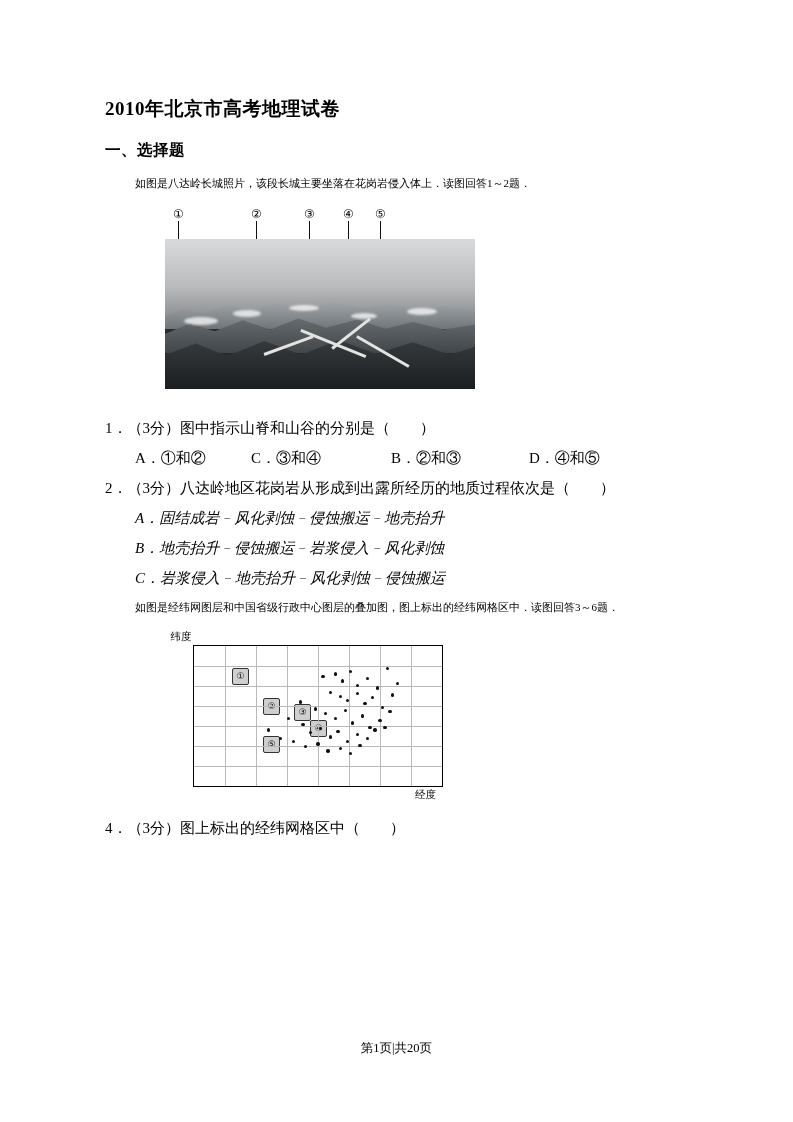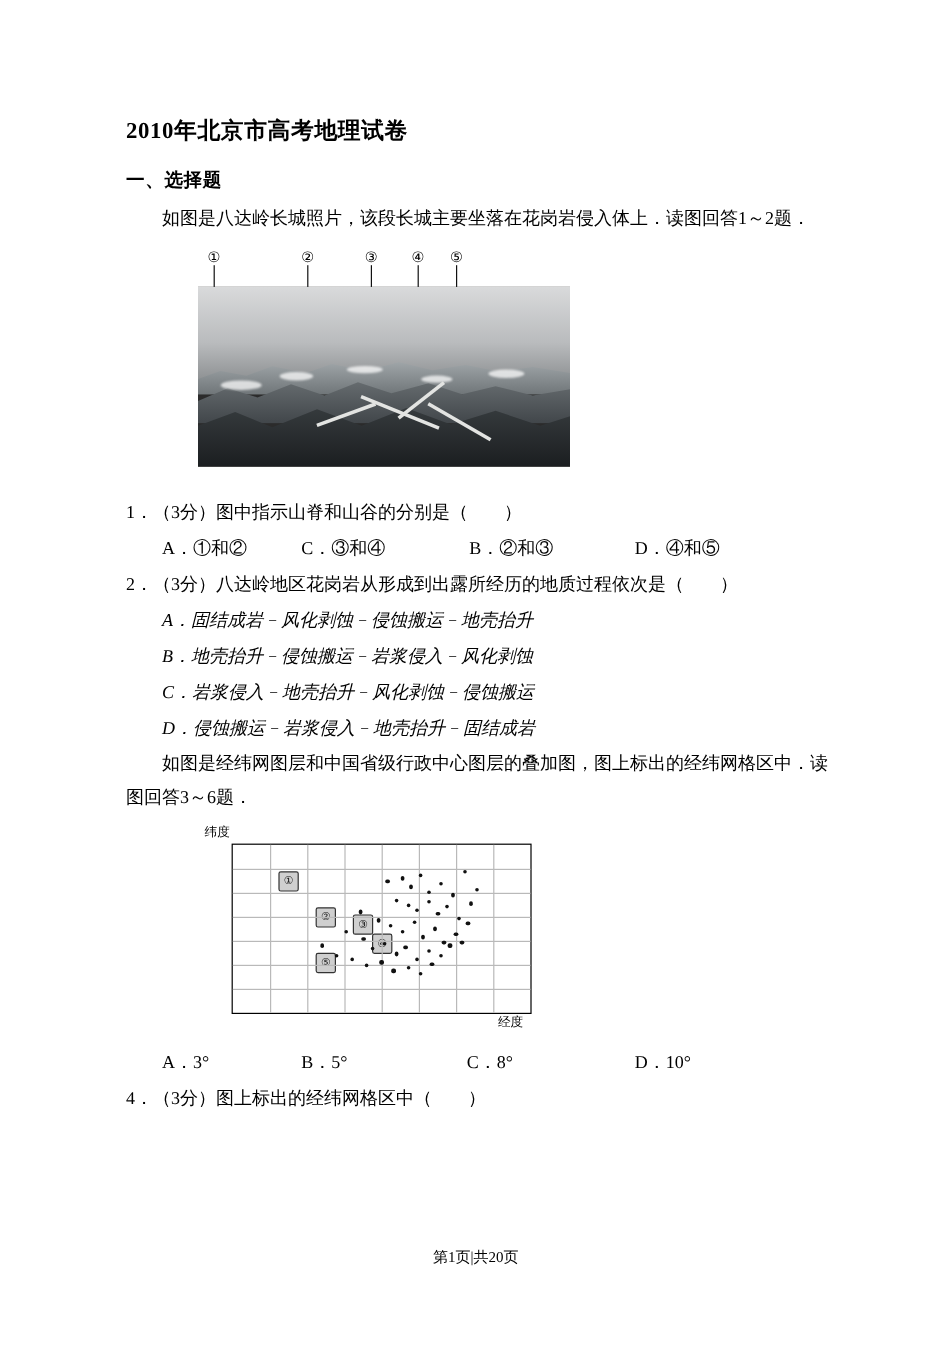--- a/index.html
+++ b/index.html
@@ -35,21 +35,21 @@
     letter-spacing: 0.5px;
     margin: 0 0 18px 0;
   }
   .section-head {
     font-size: 15.5px;
     font-weight: bold;
     margin: 0 0 8px 0;
     letter-spacing: 0.5px;
   }
   .para {
-    font-size: 15px;
+    font-size: 11px;
     line-height: 28px;
     margin: 0;
     text-align: justify;
   }
   .indent {
     text-indent: 30px;
   }
   .q-line {
     font-size: 15px;
     line-height: 30px;
@@ -260,21 +260,20 @@
       <span class="opt opt-c">C．③和④</span>
       <span class="opt opt-b">B．②和③</span>
       <span class="opt opt-d">D．④和⑤</span>
     </div>
 
     <p class="q-line"><span>2．</span><span>（3分）</span><span>八达岭地区花岗岩从形成到出露所经历的地质过程依次是（　　）</span></p>
     <div class="opt-stack">
       <div>A．固结成岩﹣风化剥蚀﹣侵蚀搬运﹣地壳抬升</div>
       <div>B．地壳抬升﹣侵蚀搬运﹣岩浆侵入﹣风化剥蚀</div>
       <div>C．岩浆侵入﹣地壳抬升﹣风化剥蚀﹣侵蚀搬运</div>
-      <div>D．侵蚀搬运﹣岩浆侵入﹣地壳抬升﹣固结成岩</div>
     </div>
 
     <p class="para indent">如图是经纬网图层和中国省级行政中心图层的叠加图，图上标出的经纬网格区中．读图回答3～6题．</p>
 
     <div class="fig2-wrap">
       <div class="fig2">
         <span class="axis-label lat-label">纬度</span>
         <span class="axis-label lon-label">经度</span>
         <div class="grid-box" id="gridbox">
           <div class="cellmark" style="left:38px; top:22px;">①</div>
@@ -339,26 +338,20 @@
             <div class="dot" style="left: 196.7px; top: 47.3px;"></div>
             <div class="dot" style="left: 201.66px; top: 36.1px;"></div>
             <div class="dot" style="left: 194.22px; top: 64.1px;"></div>
             <div class="dot" style="left: 189.26px; top: 79.5px;"></div>
             <div class="dot" style="left: 104.94px; top: 54.3px;"></div>
             <div class="dot" style="left: 92.54px; top: 71.1px;"></div>
           </div>
       </div>
     </div>
 
-    <div class="opts-row">
-      <span class="opt opt-a">A．3°</span>
-      <span class="opt opt-b">B．5°</span>
-      <span class="opt opt-c">C．8°</span>
-      <span class="opt opt-d">D．10°</span>
-    </div>
 
     <p class="q-line"><span>4．</span><span>（3分）</span><span>图上标出的经纬网格区中（　　）</span></p>
 
   </div>
 
   <div class="footer">
     <span class="pgbox">第1页|共20页</span>
   </div>
 </div>
 

